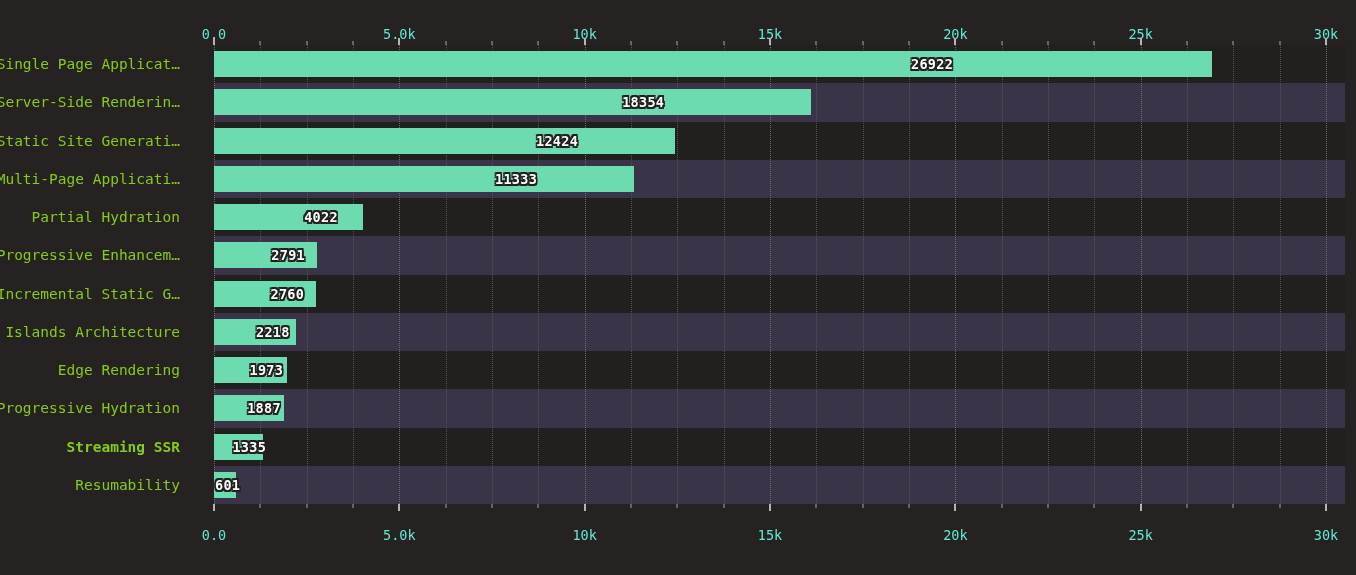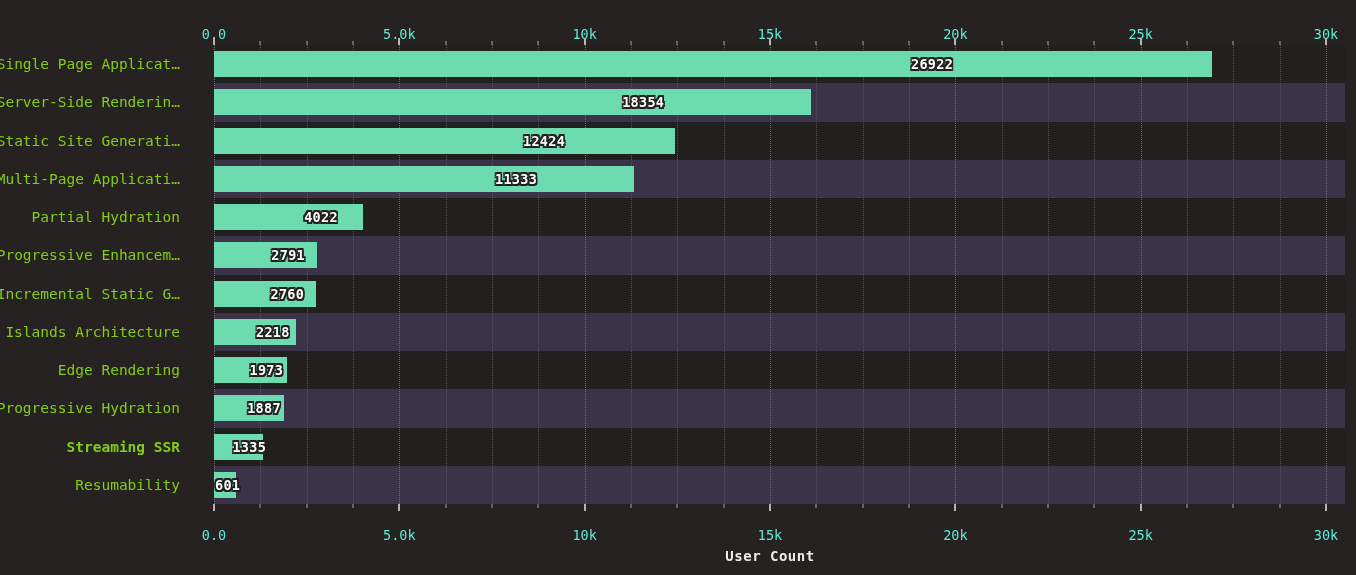--- a/index.html
+++ b/index.html
@@ -227,21 +227,21 @@
         <div class="bar-row" style="top: 6.125px; width: 1112px;">
           <div class="bar" style="width: 997.909px;"></div>
           <div class="bar-label" style="left: 696.994px;">26922</div>
         </div>
         <div class="bar-row" style="top: 44.375px; width: 1112px;">
           <div class="bar" style="width: 596.736px;"></div>
           <div class="bar-label" style="left: 408.15px;">18354</div>
         </div>
         <div class="bar-row" style="top: 82.625px; width: 1112px;">
           <div class="bar" style="width: 460.516px;"></div>
-          <div class="bar-label" style="left: 309px; text-align: right;">12424</div>
+          <div class="bar-label" style="left: 322px; text-align: right;">12424</div>
         </div>
         <div class="bar-row" style="top: 120.875px; width: 1112px;">
           <div class="bar" style="width: 420.077px;"></div>
           <div class="bar-label" style="left: 280.955px;">11333</div>
         </div>
         <div class="bar-row" style="top: 159.125px; width: 1112px;">
           <div class="bar" style="width: 149.082px;"></div>
           <div class="bar-label" style="left: 90.1391px;">4022</div>
         </div>
         <div class="bar-row" style="top: 197.375px; width: 1112px;">
@@ -320,15 +320,14 @@
   <div id="bot-tick-labels">
       <div class="tick-label" style="left: 214px; top: 527px;">0.0</div>
       <div class="tick-label" style="left: 399.333px; top: 527px;">5.0k</div>
       <div class="tick-label" style="left: 584.667px; top: 527px;">10k</div>
       <div class="tick-label" style="left: 770px; top: 527px;">15k</div>
       <div class="tick-label" style="left: 955.333px; top: 527px;">20k</div>
       <div class="tick-label" style="left: 1140.67px; top: 527px;">25k</div>
       <div class="tick-label" style="left: 1326px; top: 527px;">30k</div>
     </div>
 
-  <div id="axis-title">User Count</div>
 
 </div>
 
 </body></html>

